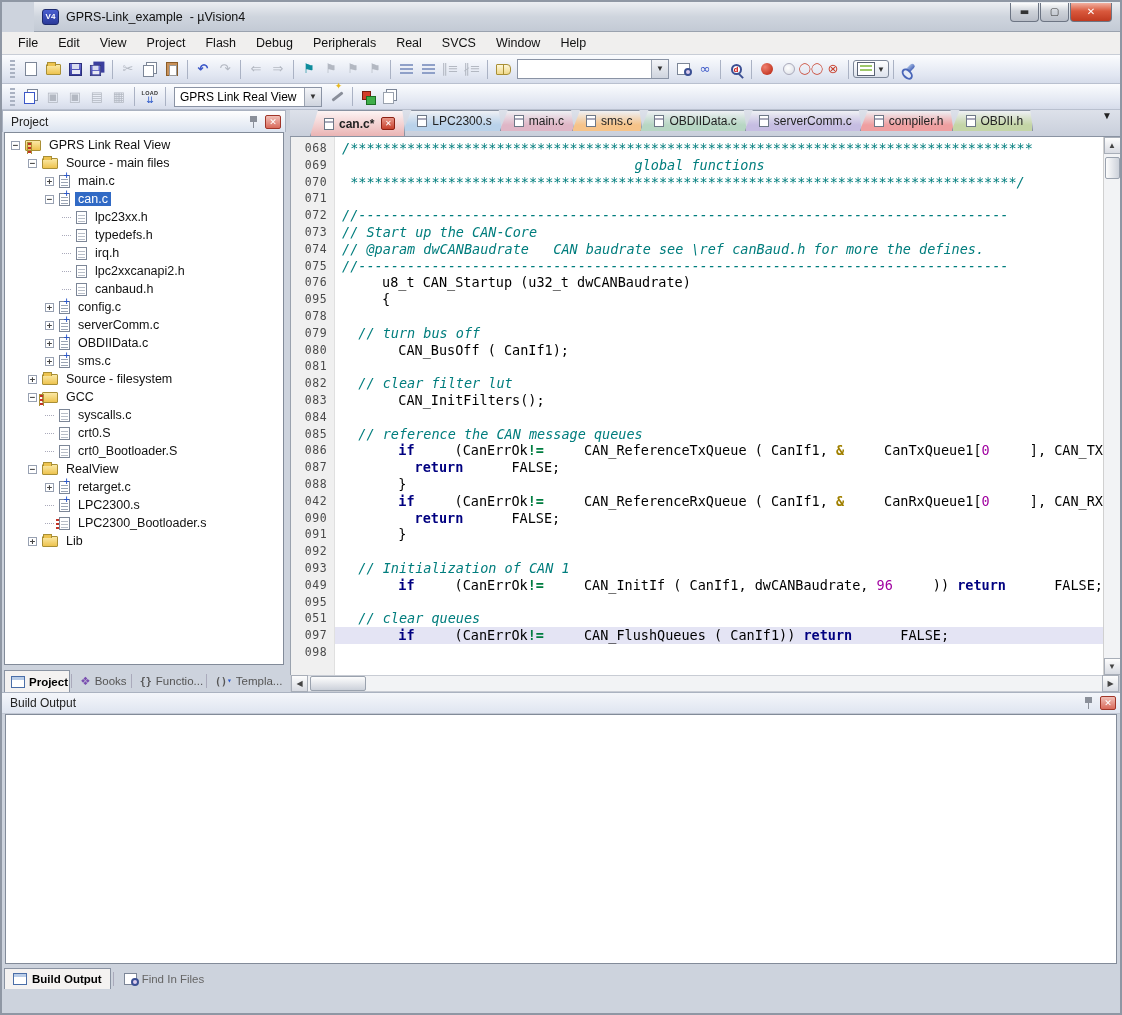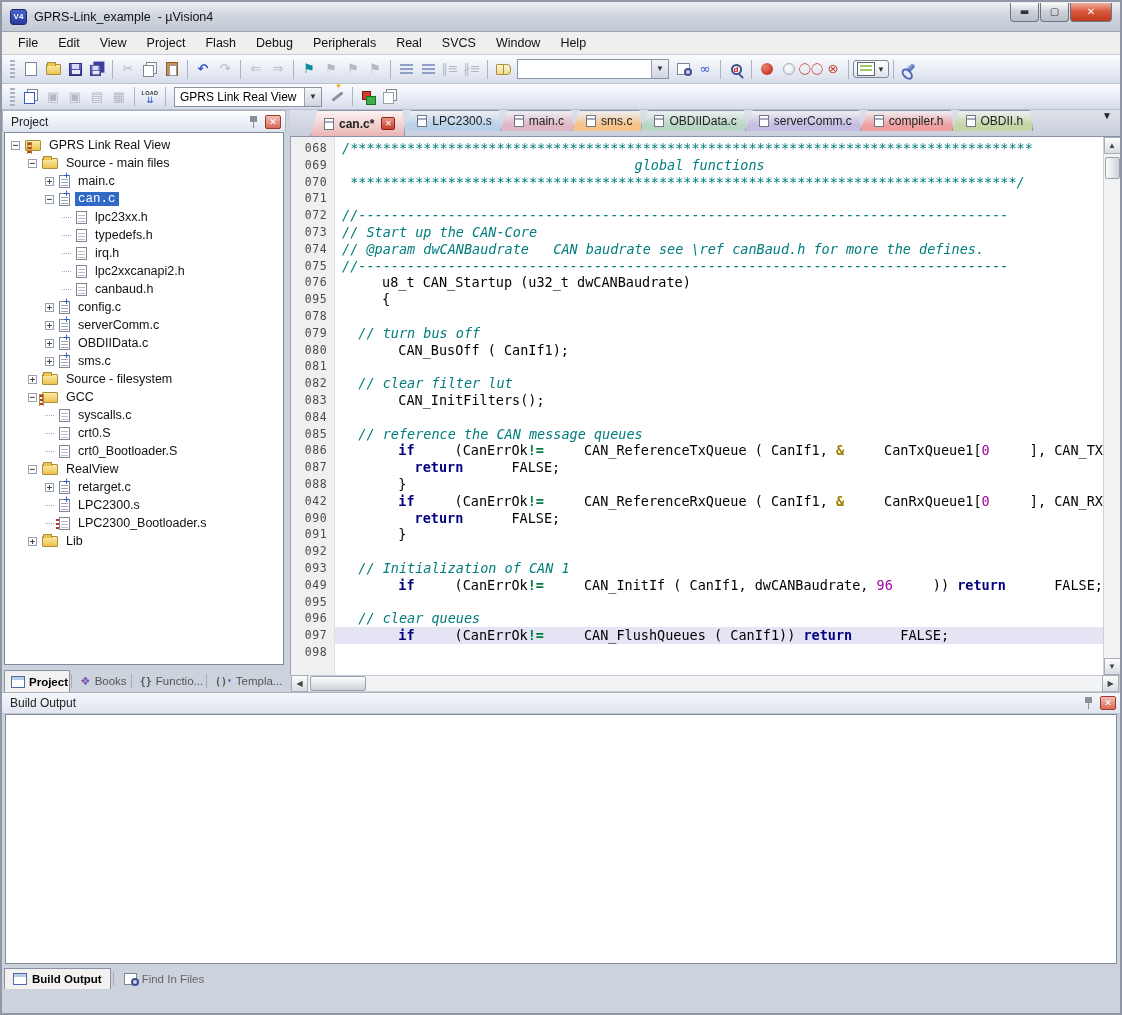--- a/index.html
+++ b/index.html
@@ -1,20 +1,20 @@
 <!DOCTYPE html>
 <html><head>
 <meta charset="utf-8">
 <style>
   * { margin:0; padding:0; box-sizing:border-box; }
   html,body { width:1122px; height:1015px; font-family:"Liberation Sans", sans-serif; }
   .window { width:1122px; height:1015px; border:2px solid #8f97a4; background:#cdd3dd; display:flex; flex-direction:column; overflow:hidden; }
 
   
-  .titlebar { height:30px; background:linear-gradient(#eceef2,#cfd5de 50%,#c3cad5); display:flex; align-items:center; padding-left:8px; border-bottom:1px solid #9aa2ae; flex:0 0 30px; }
+  .titlebar { height:30px; background:linear-gradient(#eceef2,#cfd5de 50%,#c3cad5); display:flex; align-items:center; padding-left:8px; border-bottom:1px solid #9aa2ae; flex:0 0 30px;margin-left:32px; }
   .app-icon { width:17px; height:16px; background:linear-gradient(#4a5fd0,#2b3a9a); border:1px solid #1d2a6e; border-radius:3px; color:#fff; font:bold 8px/14px "Liberation Sans",sans-serif; text-align:center; margin-right:7px; }
   .title-text { font-size:12.5px; color:#111; white-space:pre; }
   .win-buttons { margin-left:auto; display:flex; margin-right:8px; margin-bottom:8px; }
   .wbtn { width:29px; height:19px; border:1px solid #6d7584; border-top:none; background:linear-gradient(#fdfdfd,#cfd3da 45%,#b9bec8); color:#333; font:bold 10px/17px "DejaVu Sans",sans-serif; text-align:center; border-radius:0 0 4px 4px; margin-left:1px; }
   .wbtn.close { background:linear-gradient(#f2b0a0,#d9593d 45%,#c03a20); color:#fff; width:42px; }
 
   
   .menubar { height:23px; background:#f0efee; display:flex; align-items:center; padding-left:6px; border-bottom:1px solid #c8cdd6; flex:0 0 23px; }
   .menu-item { font-size:12.5px; color:#111; padding:3px 10px; }
 
@@ -72,21 +72,21 @@
   .panel-title { font-size:12px; color:#222; flex:1; }
   .pin-icon { width:14px; height:14px; position:relative; margin-right:4px; }
   .pin-icon::before { content:""; position:absolute; left:3px; top:1px; width:7px; height:6px; background:#8a8f99; }
   .pin-icon::after { content:""; position:absolute; left:6px; top:7px; width:1px; height:6px; background:#8a8f99; }
   .close-box { width:16px; height:14px; background:linear-gradient(#f0c0b8,#d9695a); border:1px solid #a03528; border-radius:2px; color:#fff; font:bold 9px/12px "DejaVu Sans",sans-serif; text-align:center; }
   .tree-area { flex:1; background:#fff; border:1px solid #828b99; margin:0 2px; overflow:hidden; padding-top:3px; }
   .tree-row { height:18px; display:flex; align-items:center; font-size:12.5px; color:#111; white-space:nowrap; }
   .t-exp { width:9px; height:9px; border:1px solid #98a1b2; background:#fff; font:bold 9px/7px "DejaVu Sans Mono",monospace; text-align:center; color:#444; margin-right:5px; flex:0 0 9px; }
   .t-dash { width:9px; margin-right:5px; border-top:1px dotted #aab; flex:0 0 9px; }
   .t-label { padding:0 3px; }
-  .t-label.sel { background:#316ac5; color:#fff;font-family:Liberation Mono, monospace; }
+  .t-label.sel { background:#316ac5; color:#fff; }
   .ti { margin-right:5px; position:relative; flex:0 0 auto; }
   .ti-folder { width:16px; height:11px; background:linear-gradient(#fbe9a6,#edc34f); border:1px solid #a98f35; border-radius:1px; }
   .ti-folder::before { content:""; position:absolute; top:-3px; left:0; width:7px; height:3px; background:#edc34f; border:1px solid #a98f35; border-bottom:none; }
   .ti-doc { width:11px; height:13px; background:#fff; border:1px solid #7c8697; }
   .ti-doc::after { content:""; position:absolute; left:1px; top:3px; width:7px; height:7px; background:repeating-linear-gradient(#b8bec8 0 1px, transparent 1px 3px); }
   .ti-cfile { width:11px; height:13px; background:#fff; border:1px solid #7c8697; }
   .ti-cfile::after { content:""; position:absolute; left:1px; top:3px; width:7px; height:7px; background:repeating-linear-gradient(#9aa4b4 0 1px, transparent 1px 3px); }
   .ti-cfile::before { content:"+"; position:absolute; right:-1px; top:-4px; color:#2b57c8; font:bold 8px/8px "DejaVu Sans",sans-serif; }
   .marked::before { content:""; position:absolute; left:-4px; top:1px; width:3px; height:11px; background:repeating-linear-gradient(#c23327 0 2px, transparent 2px 4px); }
   .ti-target.marked::before { left:1px; }
@@ -565,21 +565,21 @@
             <div class="lnum">086</div>
             <div class="lnum">087</div>
             <div class="lnum">088</div>
             <div class="lnum">042</div>
             <div class="lnum">090</div>
             <div class="lnum">091</div>
             <div class="lnum">092</div>
             <div class="lnum">093</div>
             <div class="lnum">049</div>
             <div class="lnum">095</div>
-            <div class="lnum">096</div>
+            <div class="lnum">051</div>
             <div class="lnum">097</div>
             <div class="lnum">098</div>
           </div>
         <div class="code">
             <div class="cline"><span class="tk-c">/************************************************************************************</span></div>
             <div class="cline"><span class="tk-c">                                    global functions</span></div>
             <div class="cline"><span class="tk-c"> **********************************************************************************/</span></div>
             <div class="cline"></div>
             <div class="cline"><span class="tk-c">//--------------------------------------------------------------------------------</span></div>
             <div class="cline"><span class="tk-c">// Start up the CAN-Core</span></div>

